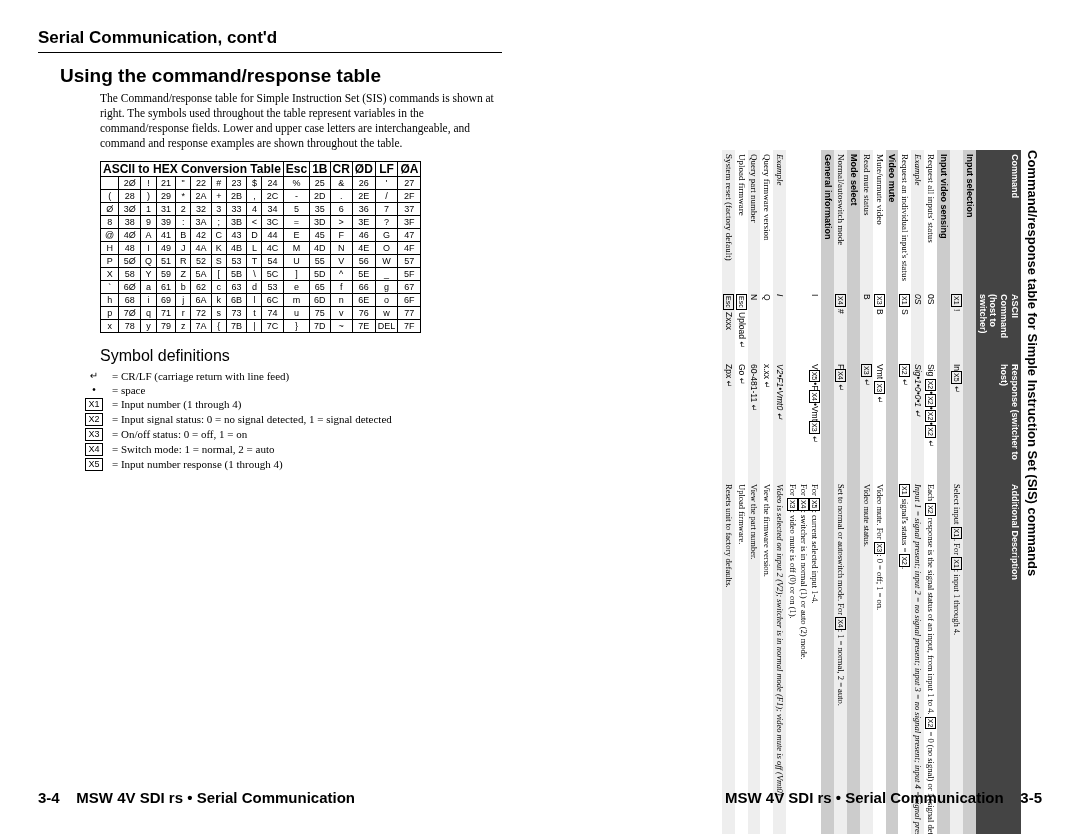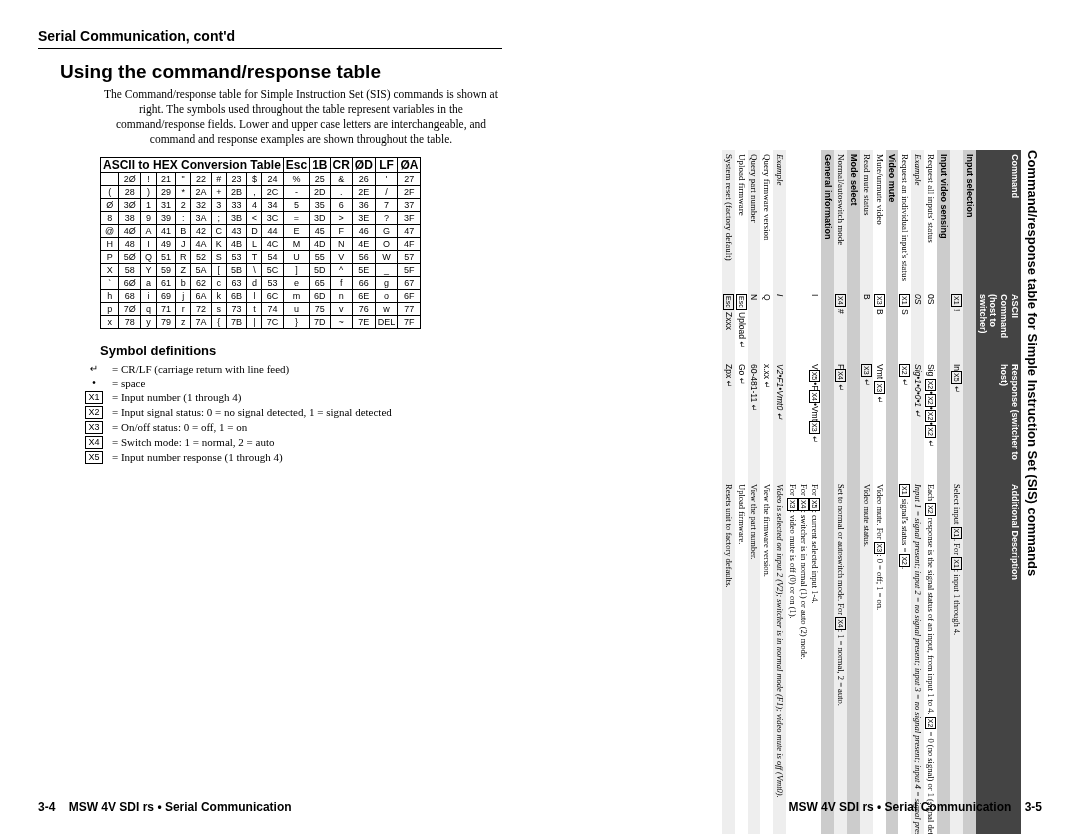--- a/index.html
+++ b/index.html
@@ -19,37 +19,36 @@
     height: 100%;
   }
   .left-page, .right-page {
     width: 540px;
     padding: 28px 38px 30px 38px;
     position: relative;
   }
   .left-page { border-right: none; }
   h1.section-title {
     font-family: Arial, Helvetica, sans-serif;
-    font-size: 14px;
+    font-size: 17px;
     font-weight: bold;
     margin: 0 0 12px 0;
     padding-bottom: 4px;
     border-bottom: 1px solid #000;
   }
   h2.sub {
     font-family: Arial, Helvetica, sans-serif;
     font-size: 19px;
     font-weight: bold;
     margin: 8px 0 4px 22px;
   }
   .para {
     margin: 0 0 8px 62px;
     line-height: 1.3;
     font-size: 11.5px;
-    text-align: center;
   }
   
   .hex-wrap { margin: 10px 0 0 62px; }
   table.hex {
     border-collapse: collapse;
     font-family: Arial, sans-serif;
     font-size: 9px;
   }
   table.hex th, table.hex td {
     border: 1px solid #000;
@@ -57,22 +56,22 @@
     text-align: center;
     height: 13px;
     min-width: 11px;
   }
   table.hex .title-row th {
     font-weight: bold;
     font-size: 12px;
   }
   .sym-title {
     font-family: Arial, Helvetica, sans-serif;
-    font-weight: bold;
-    font-size: 13px;
+    font-weight: normal;
+    font-size: 16px;
     margin: 14px 0 4px 62px;
   }
   table.sym {
     margin-left: 42px;
     font-size: 11px;
     border-collapse: collapse;
   }
   table.sym td { padding: 1px 4px; vertical-align: top; }
   table.sym td.key {
     width: 28px;
@@ -83,23 +82,23 @@
   .keybox {
     display: inline-block;
     border: 1px solid #000;
     padding: 0 2px;
     font-size: 9px;
     font-family: Arial, sans-serif;
     line-height: 11px;
   }
   .footer {
     position: absolute;
-    bottom: 20px;
+    bottom: 28px;
     font-family: Arial, sans-serif;
-    font-size: 12px;
+    font-size: 15px;
     font-weight: bold;
   }
   .footer.left { left: 38px; }
   .footer.right { right: 38px; }
   
   .sis-outer {
     width: 460px;
     height: 460px;
     position: absolute;
     top: 150px;

